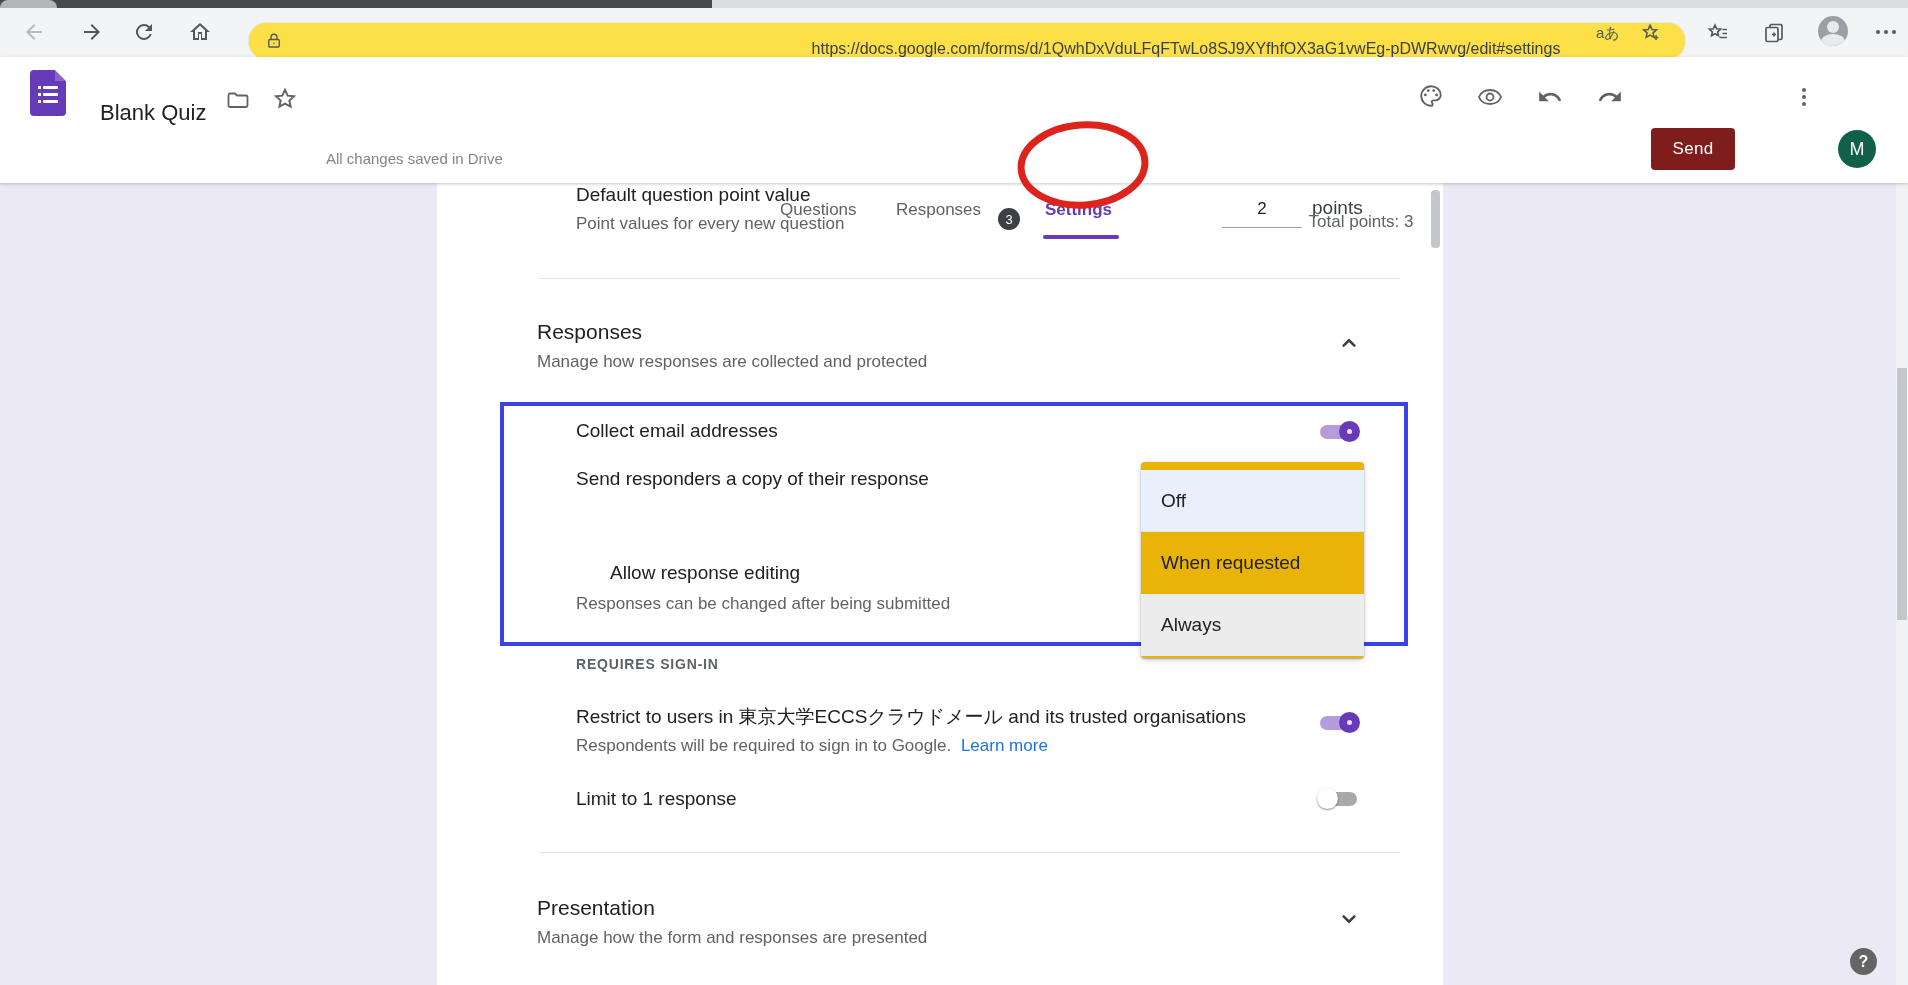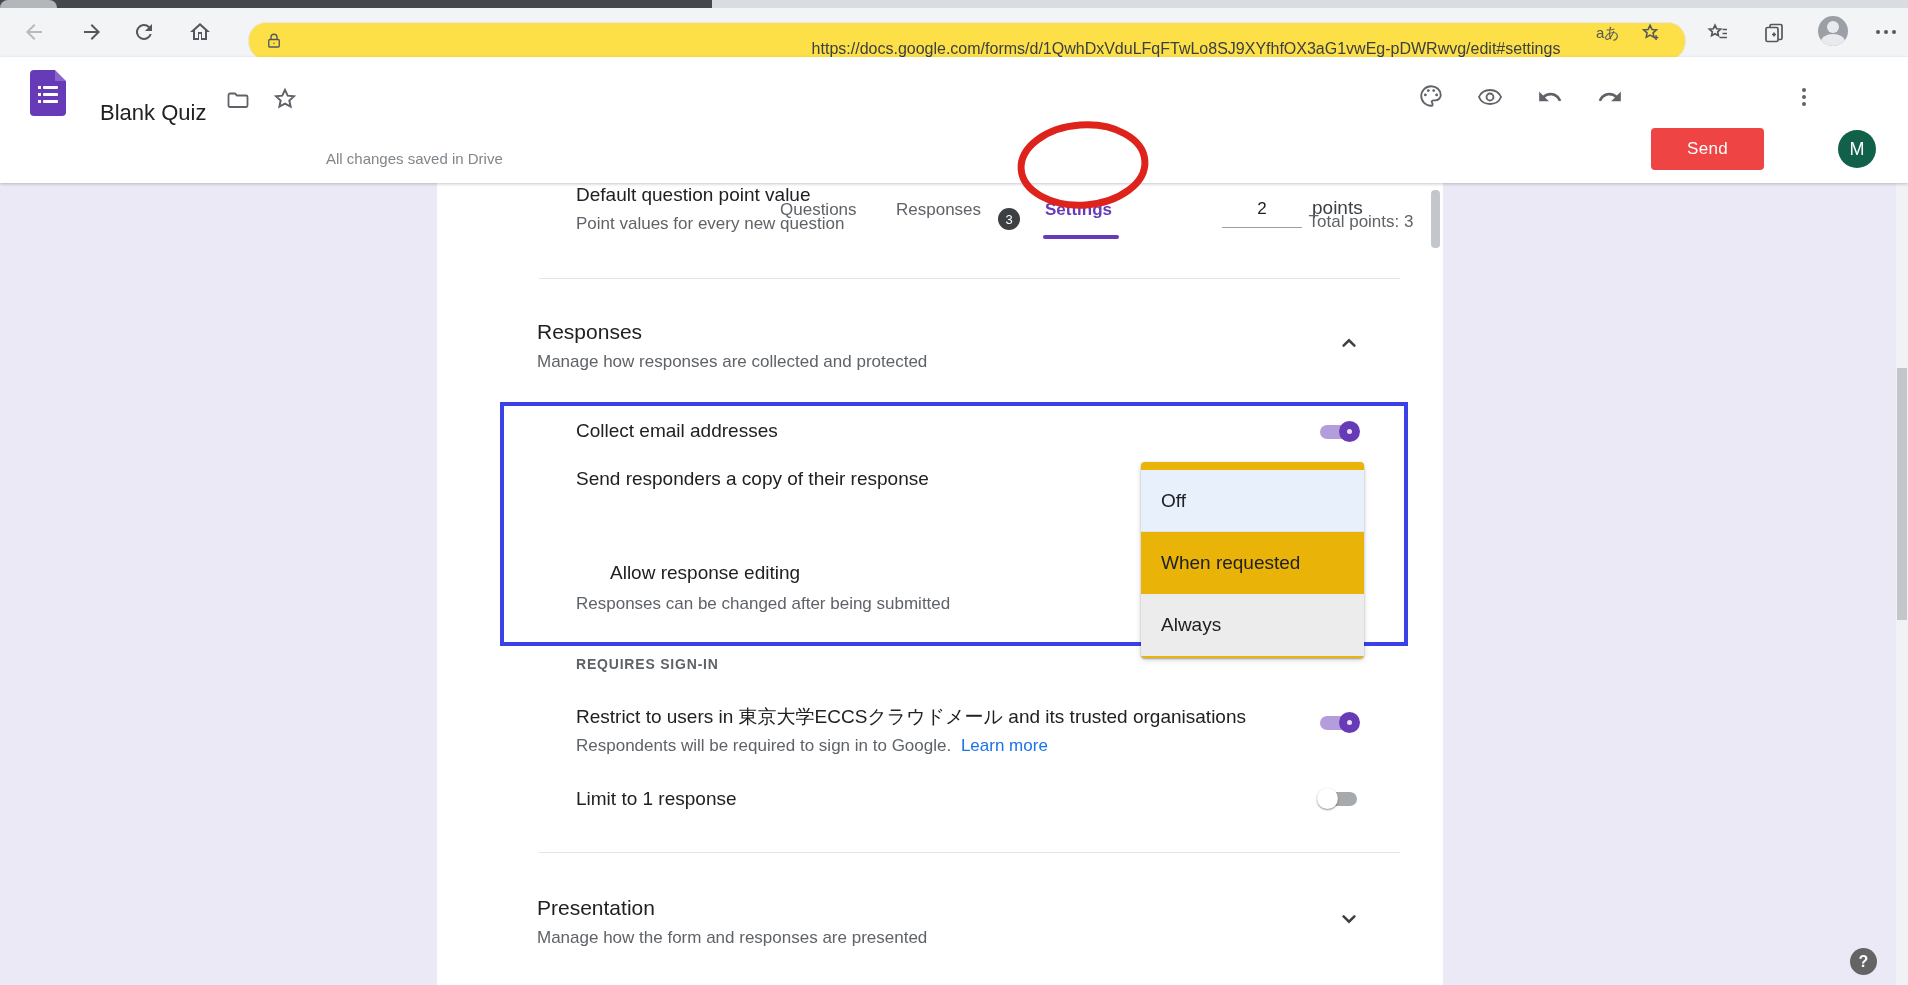--- a/index.html
+++ b/index.html
@@ -28,21 +28,21 @@
   
   .band{left:0;top:57px;width:1908px;height:126px;background:#fff;box-shadow:0 1px 3px rgba(0,0,0,.22);z-index:5;}
   .forms-logo{left:30px;top:70px;width:36px;height:46px;background:#673ab7;border-radius:4px;}
   .forms-fold{position:absolute;right:0;top:0;width:11px;height:11px;background:#fff;}
   .forms-fold:after{content:"";position:absolute;left:0;top:0;border-left:11px solid #8a63cf;border-top:11px solid transparent;}
   .forms-line{position:absolute;left:8px;width:20px;height:3px;background:#fff;border-radius:1px;}
   .forms-dot{position:absolute;left:8px;width:3px;height:3px;background:#fff;}
   .doc-title{left:100px;top:84px;font-size:22px;color:#202124;cursor:text;}
   .hd-ico{width:24px;height:24px;color:#5f6368;cursor:pointer;}
   .saved{left:326px;top:93px;font-size:15px;color:#80868b;}
-  .send-btn{left:1651px;top:71px;width:113px;height:42px;background:#ef4444;color:#fff;border-radius:4px;
+  .send-btn{left:1651px;top:71px;width:84px;height:42px;background:#7f1d1d;color:#fff;border-radius:4px;
             font-size:17px;display:flex;align-items:center;justify-content:center;cursor:pointer;letter-spacing:.3px;}
   .avatar{left:1838px;top:73px;width:38px;height:38px;border-radius:50%;background:#11604a;color:#fff;
           font-size:18px;display:flex;align-items:center;justify-content:center;cursor:pointer;}
 
   
   .tab{top:143px;font-size:17px;color:#5f6368;cursor:pointer;font-weight:400;}
   .tab.active{color:#673ab7;font-weight:700;}
   .badge{left:998px;top:151px;width:22px;height:22px;border-radius:50%;background:#3c4043;color:#fff;
          font-size:13px;display:flex;align-items:center;justify-content:center;}
   .tab-underline{left:1043px;top:178px;width:76px;height:4px;background:#673ab7;border-radius:2px;}

